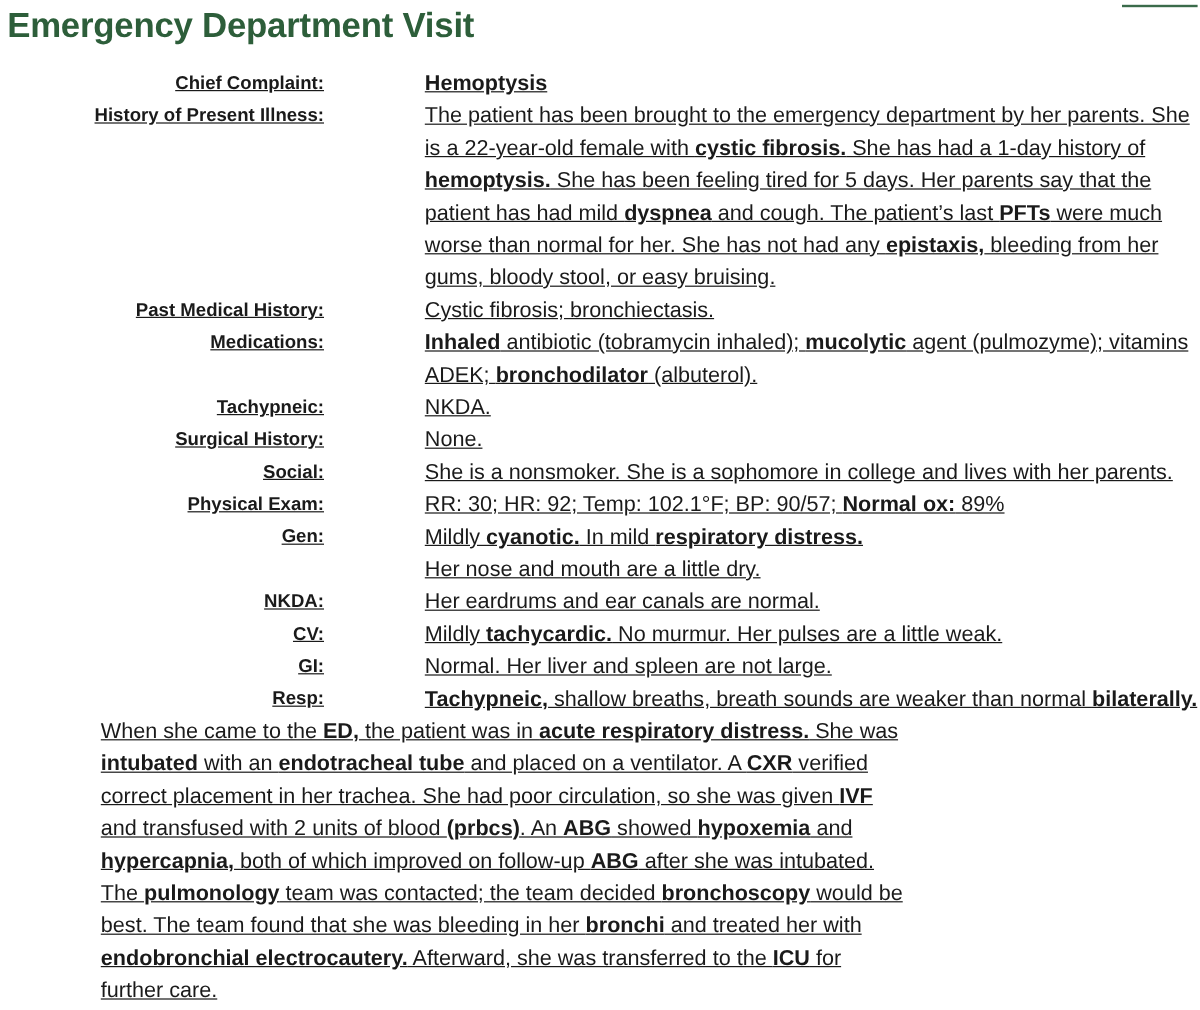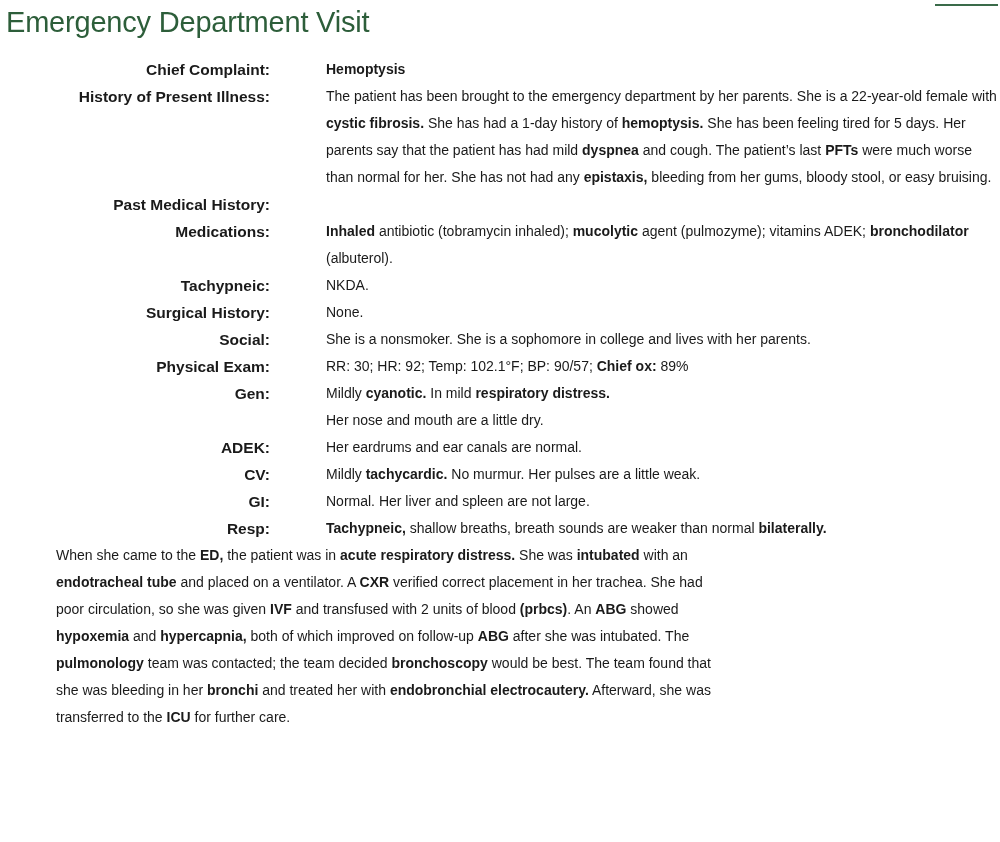--- a/index.html
+++ b/index.html
@@ -22,48 +22,49 @@
       width: 63px;
       height: 2px;
       background: #3a6b4a;
     }
     .page-title {
       position: absolute;
       top: 3px;
       left: 6px;
       margin: 0;
       font-size: 29px;
-      font-weight: normal;
+      font-weight: bold;
       color: #2d5e3a;
       letter-spacing: -0.2px;
       line-height: 38px;
     }
     .record {
       position: absolute;
       top: 56px;
       left: 0;
       width: 1000px;
+      text-decoration: underline;
     }
     .row {
       display: flex;
       align-items: flex-start;
     }
     .label {
       width: 270px;
       flex: 0 0 270px;
       text-align: right;
       font-weight: bold;
       font-size: 15.5px;
       line-height: 27px;
       white-space: nowrap;
     }
     .value {
-      margin-left: 56px;
+      margin-left: 84px;
       width: 672px;
-      font-size: 14px;
+      font-size: 18px;
       line-height: 27px;
     }
     .value b {
       font-weight: bold;
     }
   </style>
 </head>
 <body>
 
 <div class="top-rule"></div>
@@ -74,51 +75,52 @@
     <div class="row">
       <div class="label">Chief Complaint:</div>
       <div class="value"><b>Hemoptysis</b></div>
     </div>
     <div class="row">
       <div class="label">History of Present Illness:</div>
       <div class="value"><span>The patient has been brought to the emergency department by her parents. She is a 22-year-old female with </span><b>cystic fibrosis.</b><span> She has had a 1-day history of </span><b>hemoptysis.</b><span> She has been feeling tired for 5 days. Her parents say that the patient has had mild </span><b>dyspnea</b><span> and cough. The patient’s last </span><b>PFTs</b><span> were much worse than normal for her. She has not had any </span><b>epistaxis,</b><span> bleeding from her gums, bloody stool, or easy bruising.</span></div>
     </div>
     <div class="row">
       <div class="label">Past Medical History:</div>
+      <div class="value"><span>Cystic fibrosis; bronchiectasis.</span></div>
     </div>
     <div class="row">
       <div class="label">Medications:</div>
       <div class="value"><b>Inhaled</b><span> antibiotic (tobramycin inhaled); </span><b>mucolytic</b><span> agent (pulmozyme); vitamins ADEK; </span><b>bronchodilator</b><span> (albuterol).</span></div>
     </div>
     <div class="row">
       <div class="label">Tachypneic:</div>
       <div class="value"><span>NKDA.</span></div>
     </div>
     <div class="row">
       <div class="label">Surgical History:</div>
       <div class="value"><span>None.</span></div>
     </div>
     <div class="row">
       <div class="label">Social:</div>
       <div class="value"><span>She is a nonsmoker. She is a sophomore in college and lives with her parents.</span></div>
     </div>
     <div class="row">
       <div class="label">Physical Exam:</div>
-      <div class="value"><span>RR: 30; HR: 92; Temp: 102.1°F; BP: 90/57; </span><b>Chief ox:</b><span> 89%</span></div>
+      <div class="value"><span>RR: 30; HR: 92; Temp: 102.1°F; BP: 90/57; </span><b>Normal ox:</b><span> 89%</span></div>
     </div>
     <div class="row">
       <div class="label">Gen:</div>
       <div class="value"><span>Mildly </span><b>cyanotic.</b><span> In mild </span><b>respiratory distress.</b></div>
     </div>
     <div class="row">
       <div class="label"></div>
       <div class="value"><span>Her nose and mouth are a little dry.</span></div>
     </div>
     <div class="row">
-      <div class="label">ADEK:</div>
+      <div class="label">NKDA:</div>
       <div class="value"><span>Her eardrums and ear canals are normal.</span></div>
     </div>
     <div class="row">
       <div class="label">CV:</div>
       <div class="value"><span>Mildly </span><b>tachycardic.</b><span> No murmur. Her pulses are a little weak.</span></div>
     </div>
     <div class="row">
       <div class="label">GI:</div>
       <div class="value"><span>Normal. Her liver and spleen are not large.</span></div>
     </div>

